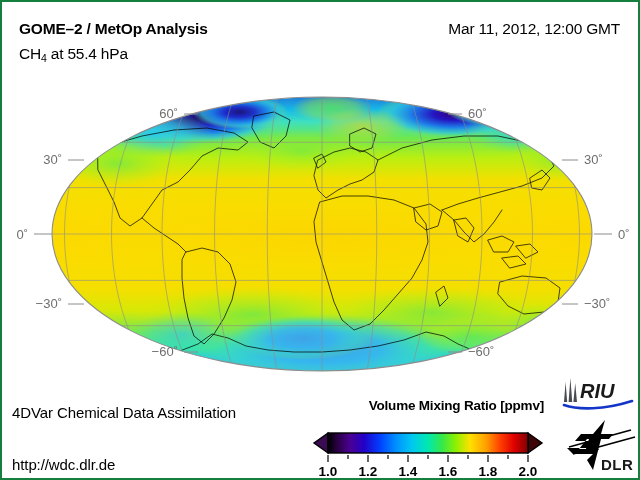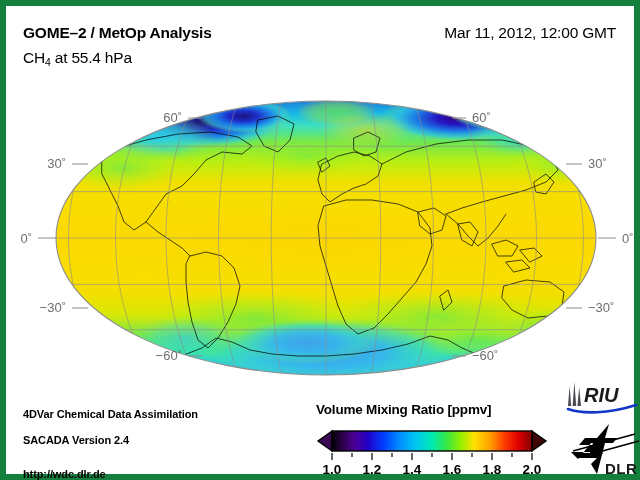--- a/index.html
+++ b/index.html
@@ -1,39 +1,39 @@
 <!DOCTYPE html>
 <html><head>
 <meta charset="utf-8">
 <style>
   html,body{margin:0;padding:0;background:#ffffff;}
   body{width:640px;height:480px;position:relative;overflow:hidden;
        font-family:"Liberation Sans",sans-serif;color:#000;}
-  .fig{position:absolute;inset:0;border:6px solid #15803d;box-sizing:border-box;}
+  .fig{position:absolute;inset:0;border:2px solid #15803d;box-sizing:border-box;}
 
   
   #title-main{position:absolute;left:17px;top:18px;font-size:15.5px;font-weight:bold;letter-spacing:-.2px;}
   #title-sub{position:absolute;left:17px;top:43px;font-size:15.5px;font-weight:normal;letter-spacing:-.2px;}
   #title-sub sub{font-size:10.5px;vertical-align:baseline;position:relative;top:3px;}
   #title-date{position:absolute;right:18px;top:18px;font-size:15.5px;font-weight:normal;letter-spacing:-.2px;}
 
   
   #map-panel{position:absolute;left:0;top:84px;width:639px;height:296px;}
   #map-svg{display:block;}
   .lat-label{font-size:13px;fill:#6e6e6e;font-family:"Liberation Sans",sans-serif;}
 
   
-  .foot{position:absolute;left:17px;font-size:11px;font-weight:bold;letter-spacing:-.1px;}
+  .foot{position:absolute;left:10px;font-size:15px;font-weight:normal;letter-spacing:-.1px;}
   #foot-1{top:402px;}
   #foot-2{top:428px;}
-  #foot-3{top:454px;margin-top:8px;}
+  #foot-3{top:454px;}
 
   
   #cbar-block{position:absolute;left:310px;top:396px;width:232px;}
-  #cbar-title{font-size:13.5px;font-weight:bold;text-align:left;letter-spacing:-.2px;margin-bottom:12px;}
+  #cbar-title{font-size:13.5px;font-weight:bold;text-align:right;letter-spacing:-.2px;margin-bottom:18px;}
   #cbar-svg{display:block;}
   .cb-tick-label{font-size:13.5px;font-weight:bold;font-family:"Liberation Sans",sans-serif;fill:#000;}
 
   
   #logo-riu{position:absolute;left:558px;top:374px;width:76px;height:34px;}
   #logo-dlr{position:absolute;left:563px;top:416px;width:72px;height:56px;}
 </style>
 </head>
 <body>
 
@@ -231,21 +231,20 @@
         <line x1="446" y1="28" x2="460" y2="28"></line>
         <line x1="560" y1="74" x2="576" y2="74"></line>
         <line x1="592" y1="148" x2="610" y2="148"></line>
         <line x1="560" y1="218" x2="576" y2="218"></line>
         <line x1="446" y1="266" x2="460" y2="266"></line>
       </g>
     </svg>
   </div>
 
   <div class="foot" id="foot-1">4DVar Chemical Data Assimilation</div>
-  <div class="foot" id="foot-2">SACADA Version 2.4</div>
   <div class="foot" id="foot-3">http://wdc.dlr.de</div>
 
   <div id="cbar-block">
     <div id="cbar-title">Volume Mixing Ratio [ppmv]</div>
     <svg id="cbar-svg" width="232" height="52" viewBox="0 0 232 52">
       <defs>
         <linearGradient id="cbGrad" x1="0" y1="0" x2="1" y2="0">
           <stop offset="0.00" stop-color="#000000"></stop>
           <stop offset="0.05" stop-color="#2b0047"></stop>
           <stop offset="0.11" stop-color="#4b0092"></stop>

